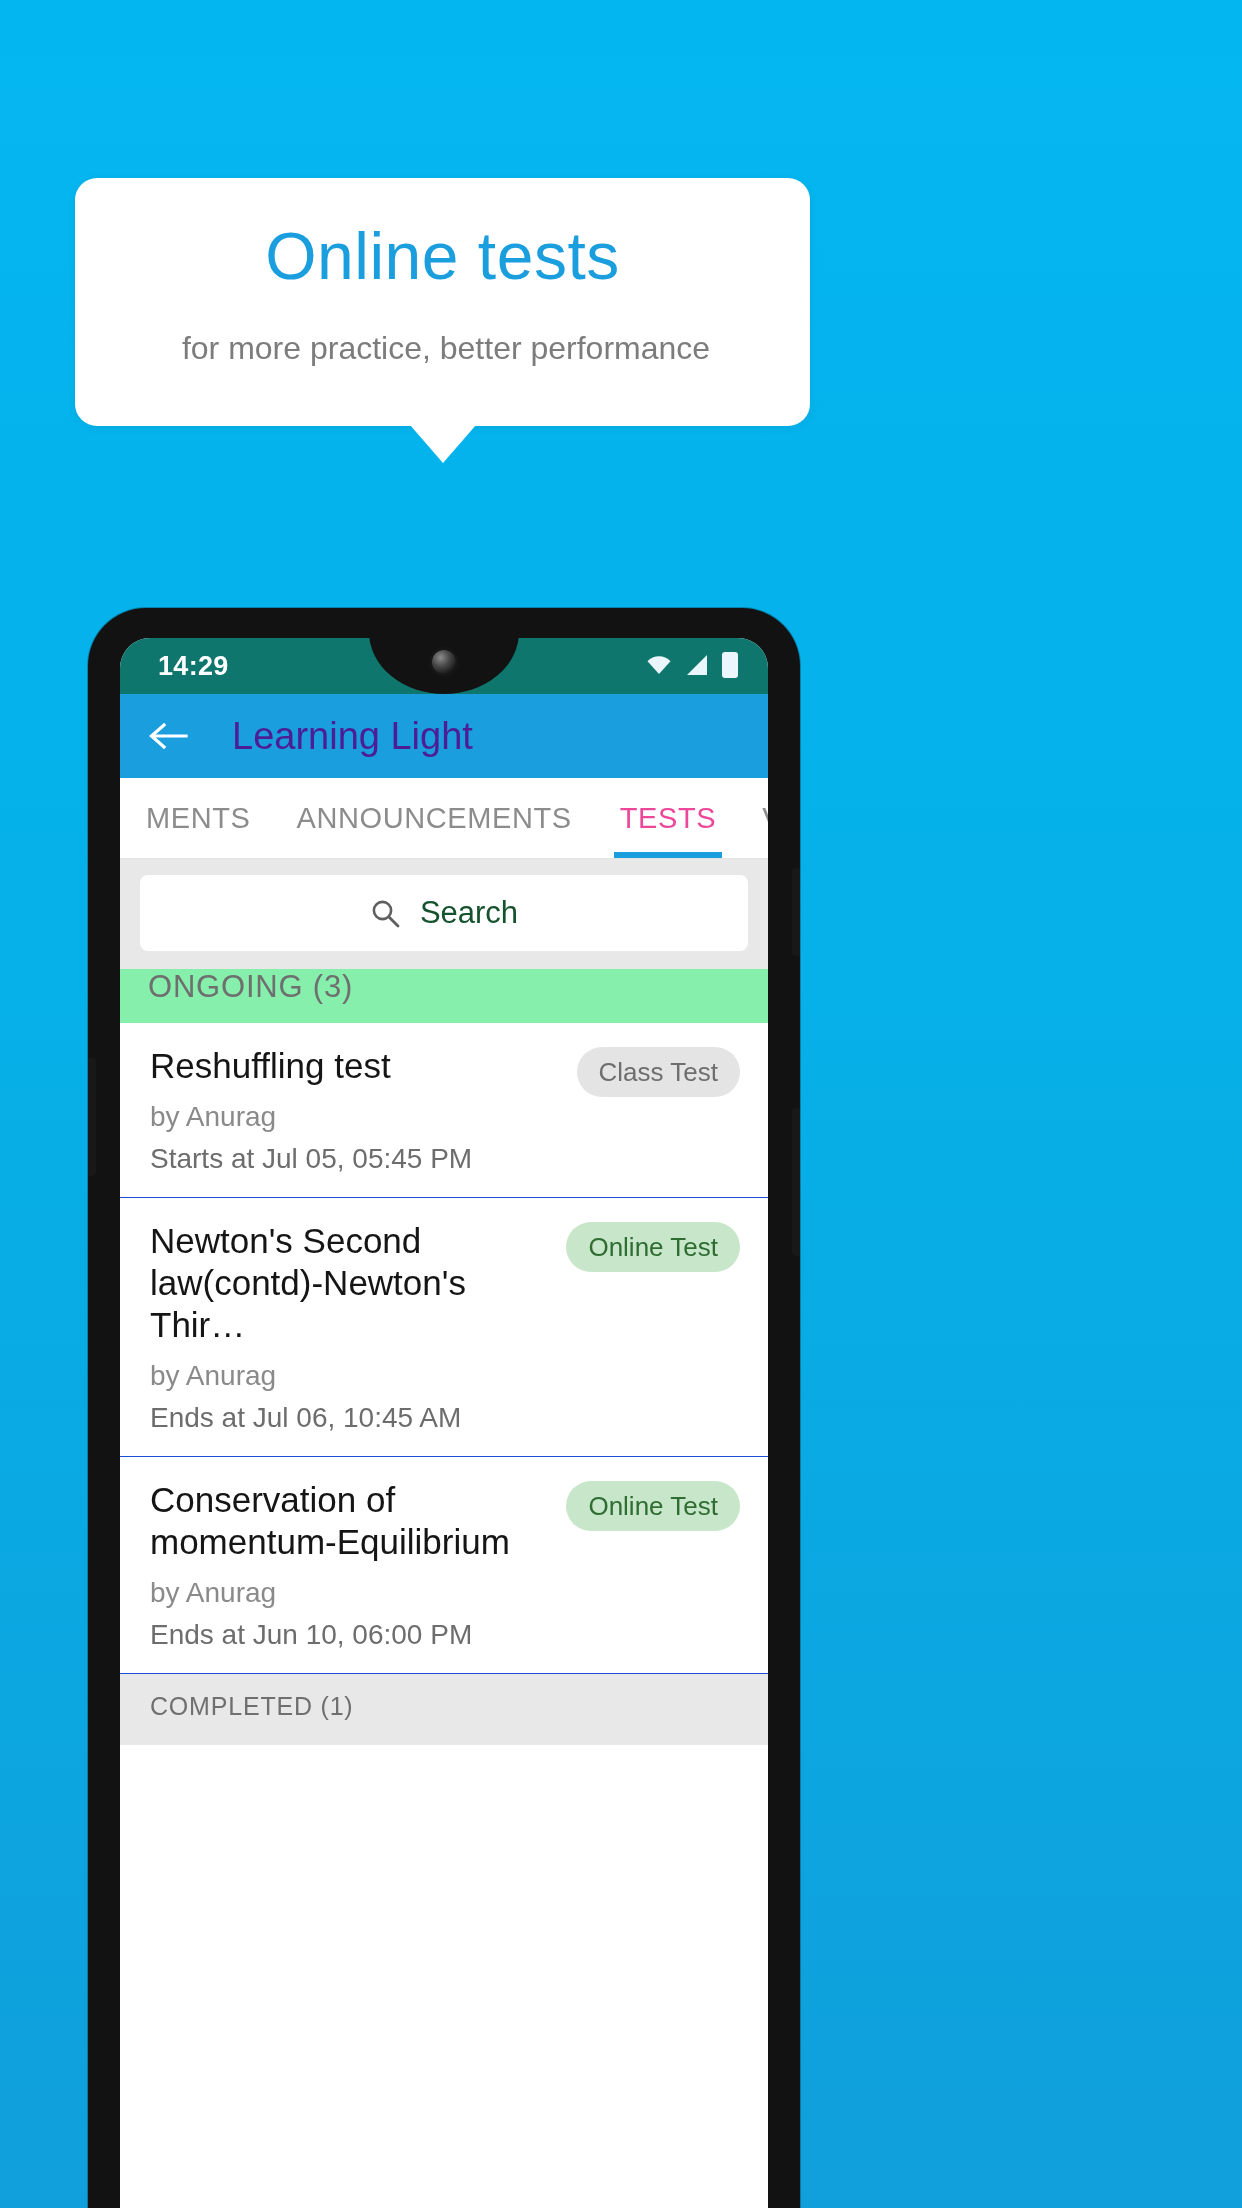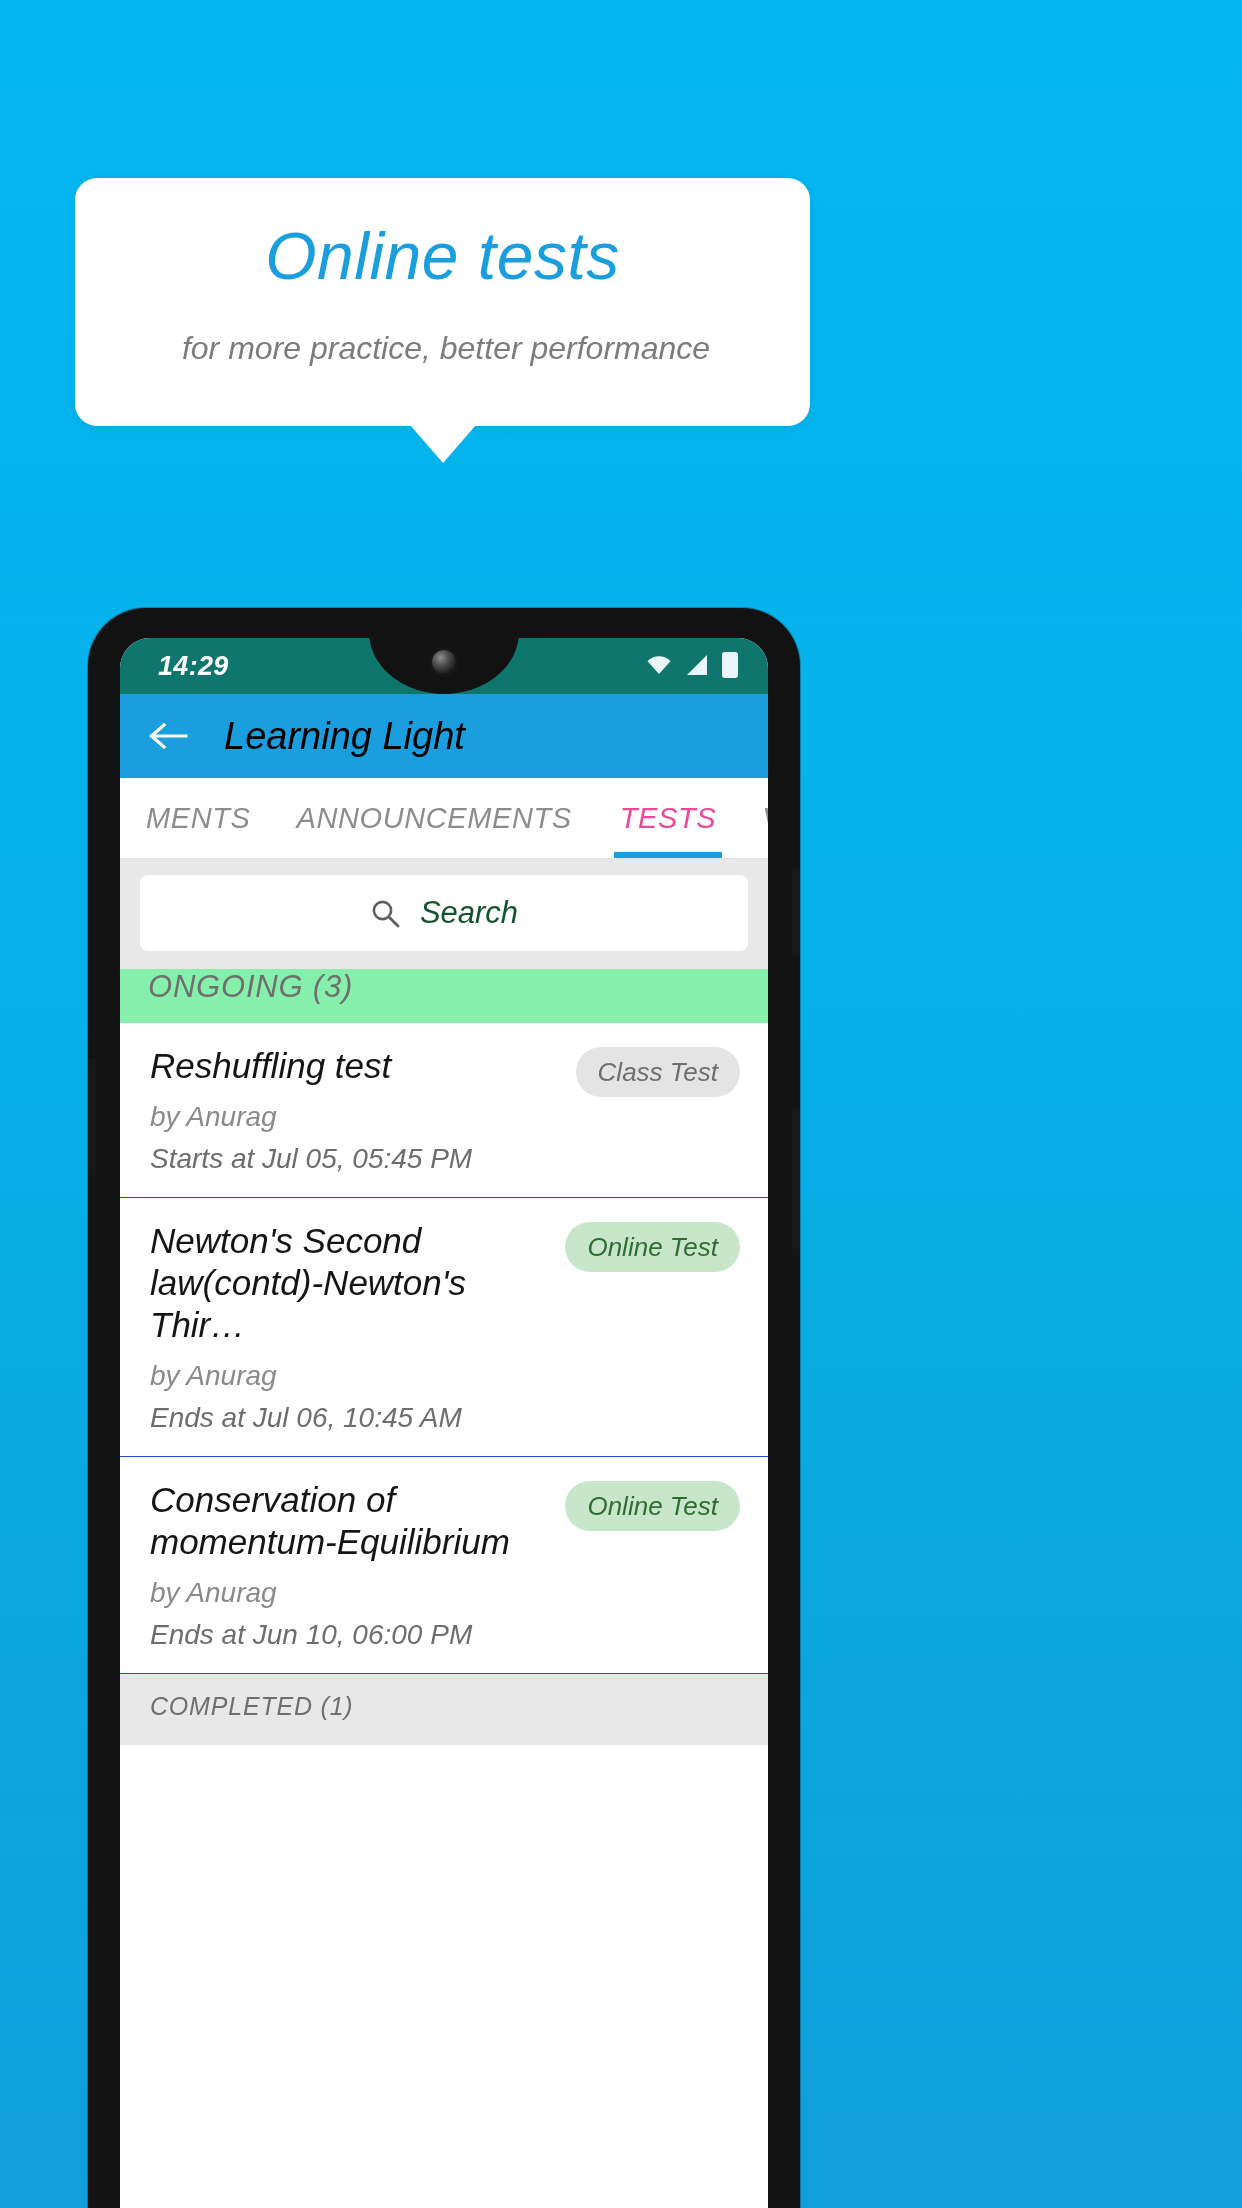--- a/index.html
+++ b/index.html
@@ -7,21 +7,20 @@
     width:1242px;height:2208px;
     font-family:"Liberation Sans",sans-serif;
     background:#06b4ed;
     overflow:hidden;
     position:relative;
   }
   #stage{
     position:absolute;inset:0;
     background:linear-gradient(180deg,#04b6f0 0%,#06b0e8 45%,#109fdb 100%);
     overflow:hidden;
-    font-style:italic;
   }
 
   
   .callout{
     position:absolute;left:75px;top:178px;width:735px;height:248px;
     background:#ffffff;border-radius:22px;
     box-shadow:0 2px 10px rgba(0,0,0,.06);
   }
   .callout-title{
     position:absolute;left:0;right:0;top:40px;
@@ -103,22 +102,22 @@
 
   
   .appbar{
     height:84px;background:#1b9ede;position:relative;
   }
   .appbar-back{
     position:absolute;left:26px;top:22px;width:44px;height:40px;
     cursor:pointer;
   }
   .appbar-title{
-    position:absolute;left:104px;top:20px;
-    color:#000000;font-size:38px;line-height:44px;font-weight:400;
+    position:absolute;left:112px;top:20px;
+    color:#4c1d95;font-size:38px;line-height:44px;font-weight:400;
   }
 
   
   .tabs{
     height:80px;background:#ffffff;position:relative;
     display:flex;align-items:center;
     border-bottom:1px solid #e3e3e3;
     overflow:hidden;
   }
   .tab{

